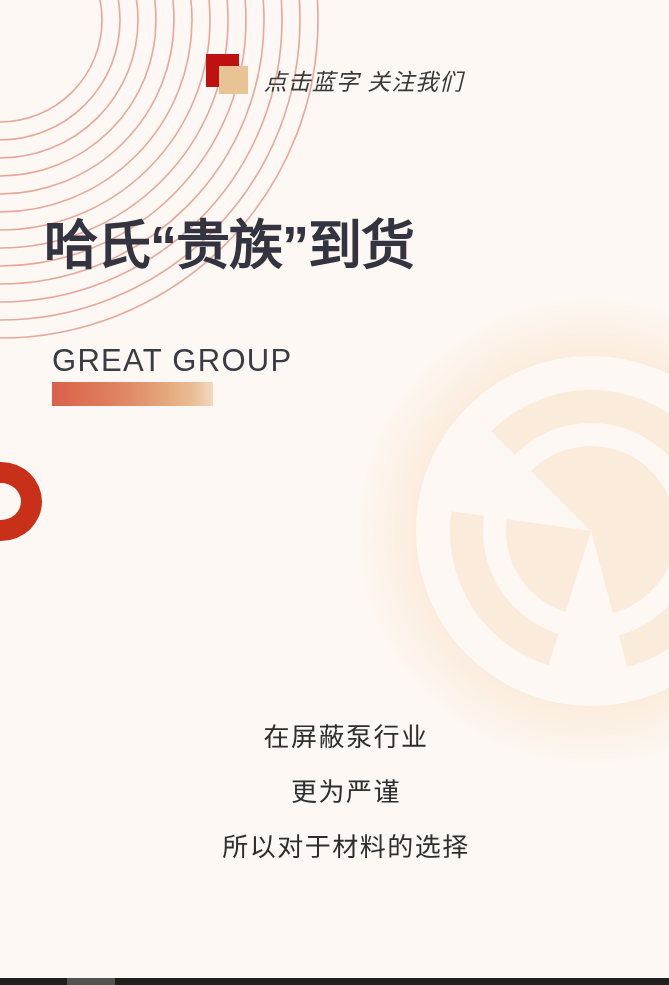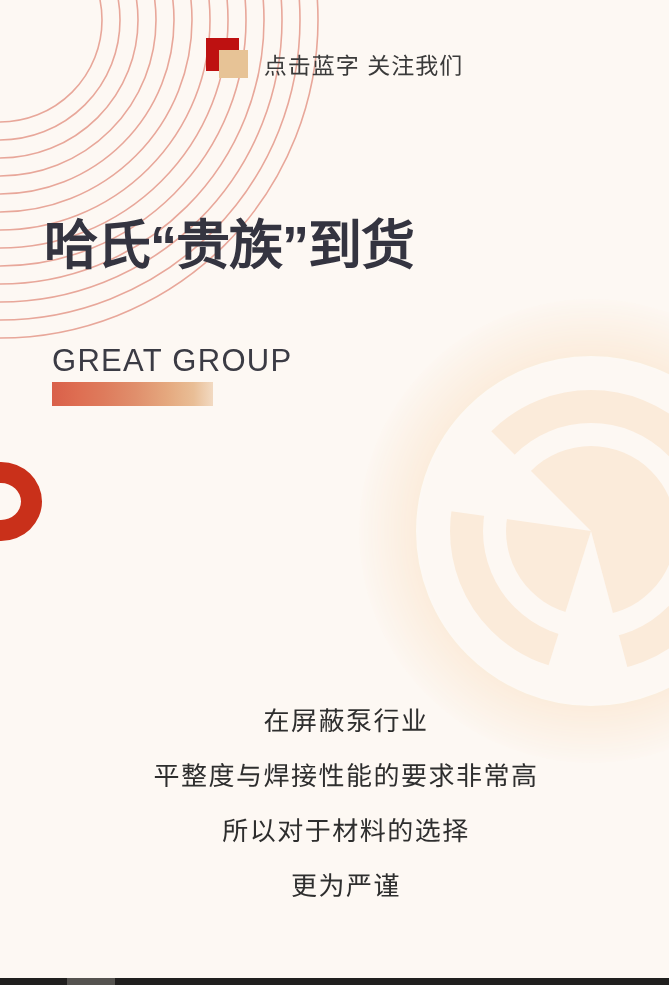--- a/index.html
+++ b/index.html
@@ -54,26 +54,27 @@
     border-radius:50%;
     border:21px solid #C9301A;
     z-index:2;
     pointer-events:none;
   }
 
   
   .header {
     position:absolute;
     left:0;
-    top:38px;
+    top:54px;
     width:100%;
     display:flex;
     align-items:flex-end;
     justify-content:center;
     z-index:5;
+    font-style:italic;
   }
 
   .brand-mark {
     position:relative;
     width:42px;
     height:42px;
     margin-right:16px;
     flex:0 0 auto;
   }
   .brand-mark .sq-red {
@@ -138,21 +139,21 @@
       #E08F6C 52%,
       #E5A97F 72%,
       #E9BE96 88%,
       #F2DAC2 100%);
   }
 
   
   .body-copy {
     position:absolute;
     left:0;
-    top:708px;
+    top:724px;
     width:100%;
     z-index:5;
     text-align:center;
     padding-left:23px;
   }
   .body-line {
     font-size:26px;
     line-height:1;
     color:#2E2E2E;
     letter-spacing:1.5px;
@@ -238,22 +239,21 @@
 
   <div class="hero-title">哈氏“贵族”到货</div>
 
   <div class="subtitle-wrap">
     <div class="subtitle-text">GREAT GROUP</div>
     <div class="subtitle-bar"></div>
   </div>
 
   <div class="body-copy">
     <div class="body-line">在屏蔽泵行业</div>
-    <div class="body-line">平整度与焊接性能的要求非常高</div>
+    <div class="body-line">更为严谨</div>
     <div class="body-line">所以对于材料的选择</div>
-    <div class="body-line">更为严谨</div>
   </div>
 
   <div class="bottom-bar">
     <div class="bottom-scroll-thumb"></div>
   </div>
 
 </div>
 
 </body></html>

